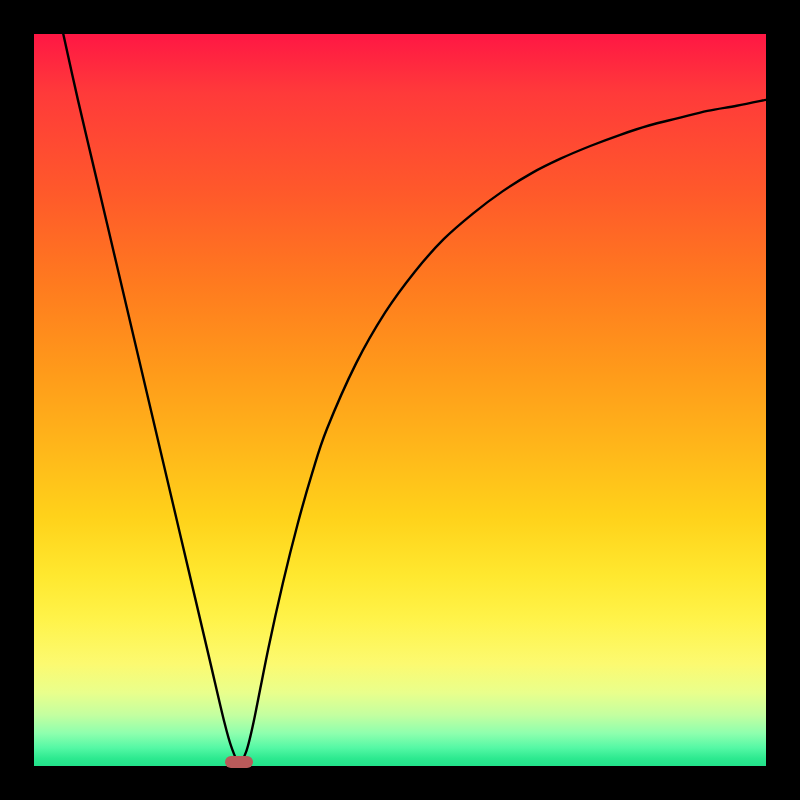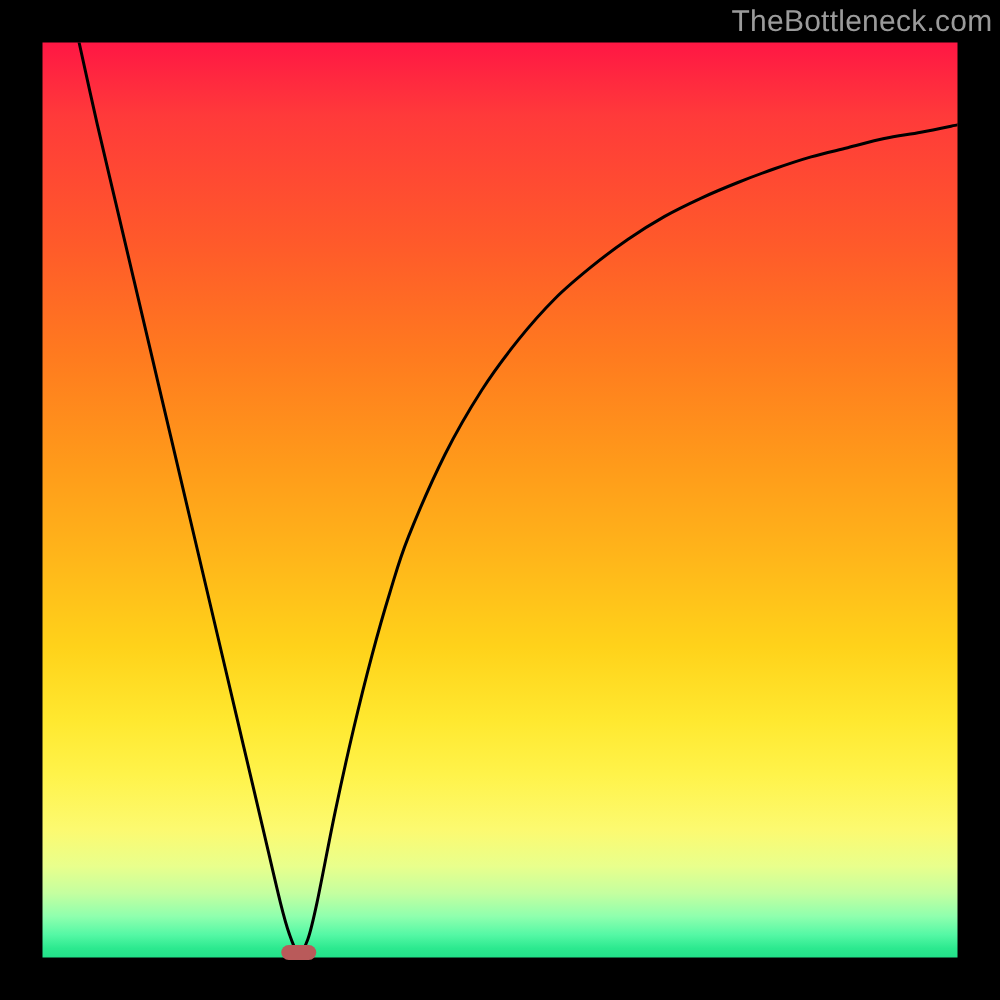--- a/index.html
+++ b/index.html
@@ -74,14 +74,13 @@
 </head>
 <body>
 
 <div class="frame">
   <div class="plot">
     <svg class="curve" viewBox="0 0 732 732" preserveAspectRatio="none">
       <path id="curve-path" d="M 29.28 0.00 C 31.72 10.98, 39.04 44.53, 43.92 65.88 C 48.80 87.23, 53.68 107.36, 58.56 128.10 C 63.44 148.84, 68.32 169.58, 73.20 190.32 C 78.08 211.06, 82.96 231.80, 87.84 252.54 C 92.72 273.28, 97.60 294.02, 102.48 314.76 C 107.36 335.50, 112.24 356.24, 117.12 376.98 C 122.00 397.72, 126.88 418.46, 131.76 439.20 C 136.64 459.94, 141.52 480.68, 146.40 501.42 C 151.28 522.16, 156.16 542.90, 161.04 563.64 C 165.92 584.38, 170.80 605.12, 175.68 625.86 C 180.56 646.60, 186.66 673.44, 190.32 688.08 C 193.98 702.72, 195.20 706.99, 197.64 713.70 C 200.08 720.41, 202.52 727.73, 204.96 728.34 C 207.40 728.95, 209.84 724.07, 212.28 717.36 C 214.72 710.65, 215.94 705.16, 219.60 688.08 C 223.26 671.00, 229.36 638.06, 234.24 614.88 C 239.12 591.70, 244.00 569.74, 248.88 549.00 C 253.76 528.26, 258.64 508.74, 263.52 490.44 C 268.40 472.14, 273.28 455.06, 278.16 439.20 C 283.04 423.34, 285.48 413.58, 292.80 395.28 C 300.12 376.98, 312.32 348.92, 322.08 329.40 C 331.84 309.88, 341.60 293.41, 351.36 278.16 C 361.12 262.91, 370.88 250.10, 380.64 237.90 C 390.40 225.70, 400.16 214.72, 409.92 204.96 C 419.68 195.20, 429.44 187.27, 439.20 179.34 C 448.96 171.41, 458.72 164.09, 468.48 157.38 C 478.24 150.67, 488.00 144.57, 497.76 139.08 C 507.52 133.59, 517.28 128.95, 527.04 124.44 C 536.80 119.93, 546.56 115.90, 556.32 112.00 C 566.08 108.09, 575.84 104.43, 585.60 101.02 C 595.36 97.60, 605.12 94.31, 614.88 91.50 C 624.64 88.69, 634.40 86.62, 644.16 84.18 C 653.92 81.74, 663.68 78.93, 673.44 76.86 C 683.20 74.79, 692.96 73.57, 702.72 71.74 C 712.48 69.91, 727.12 66.86, 732.00 65.88" fill="none" stroke="#000" stroke-width="2.4" stroke-linejoin="round" stroke-linecap="round"></path>
     </svg>
     <div id="marker" class="marker" style="left: 204.96px; top: 728.34px; background: rgb(185, 90, 90);"></div>
   </div>
-  <div class="watermark">TheBottleneck.com</div>
 </div>
 
 </body></html>

